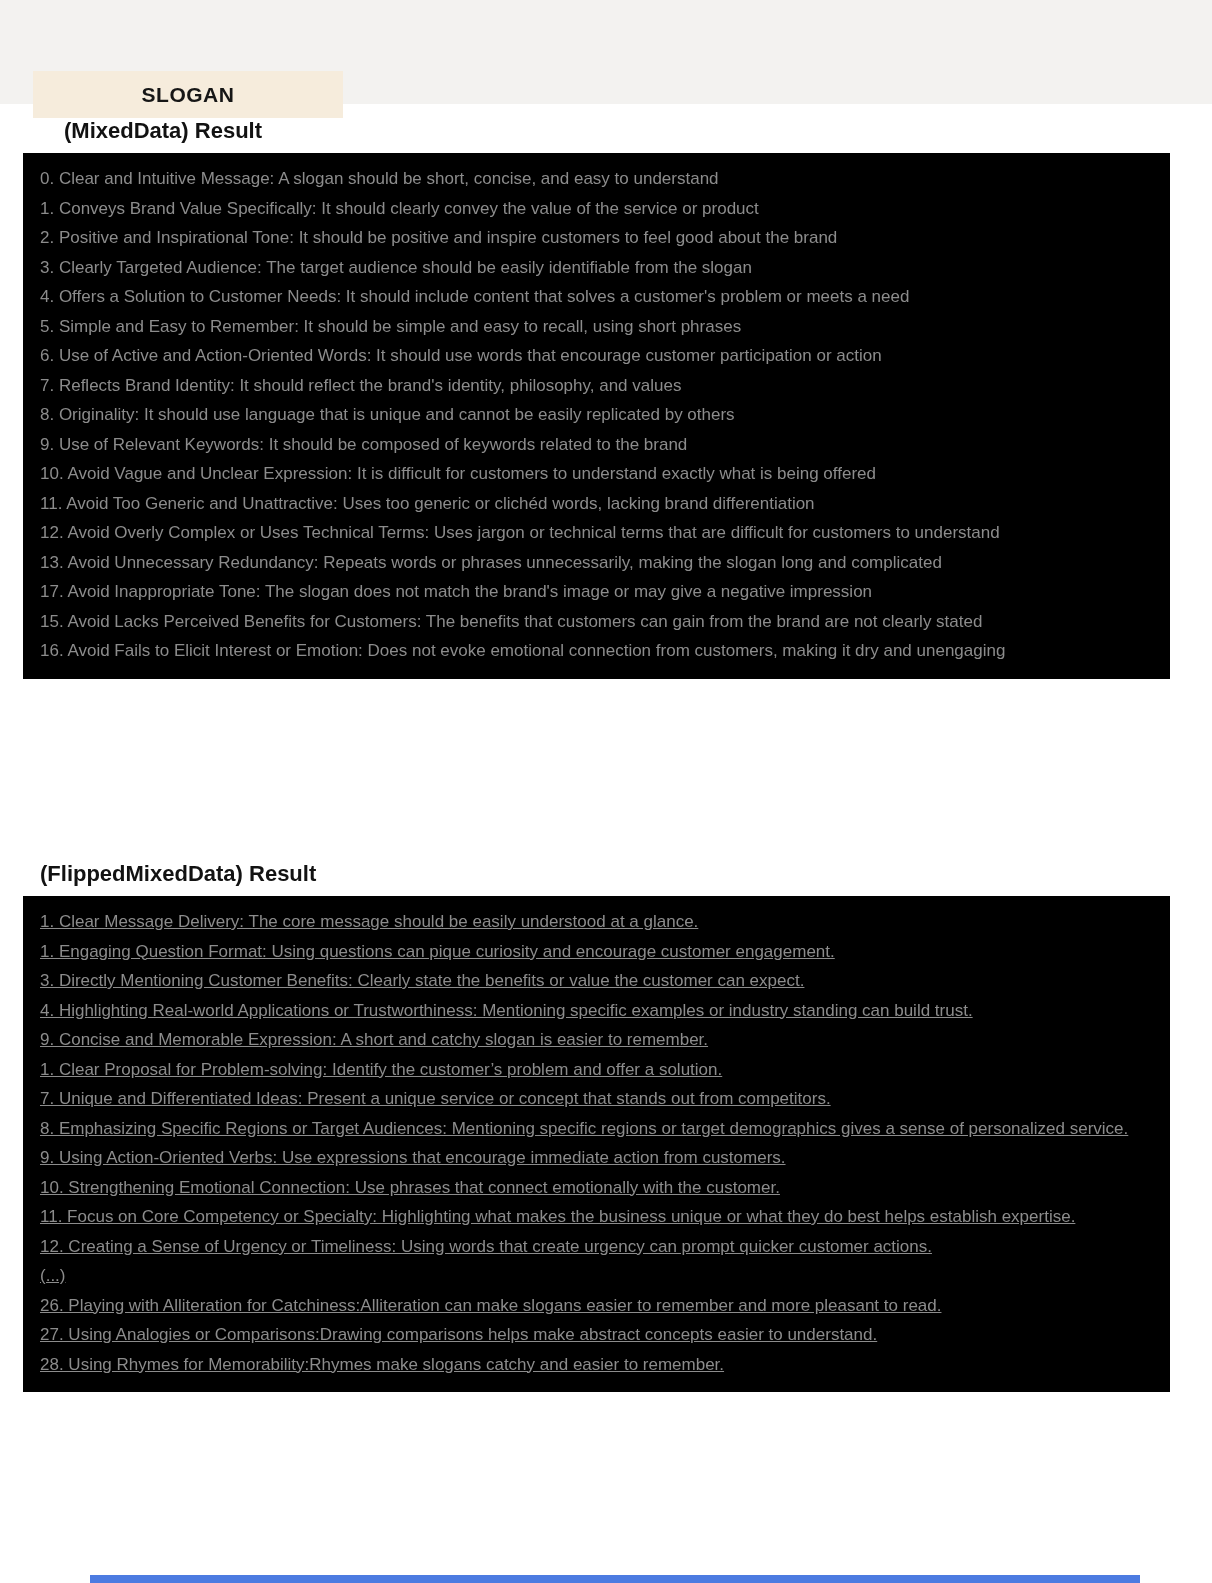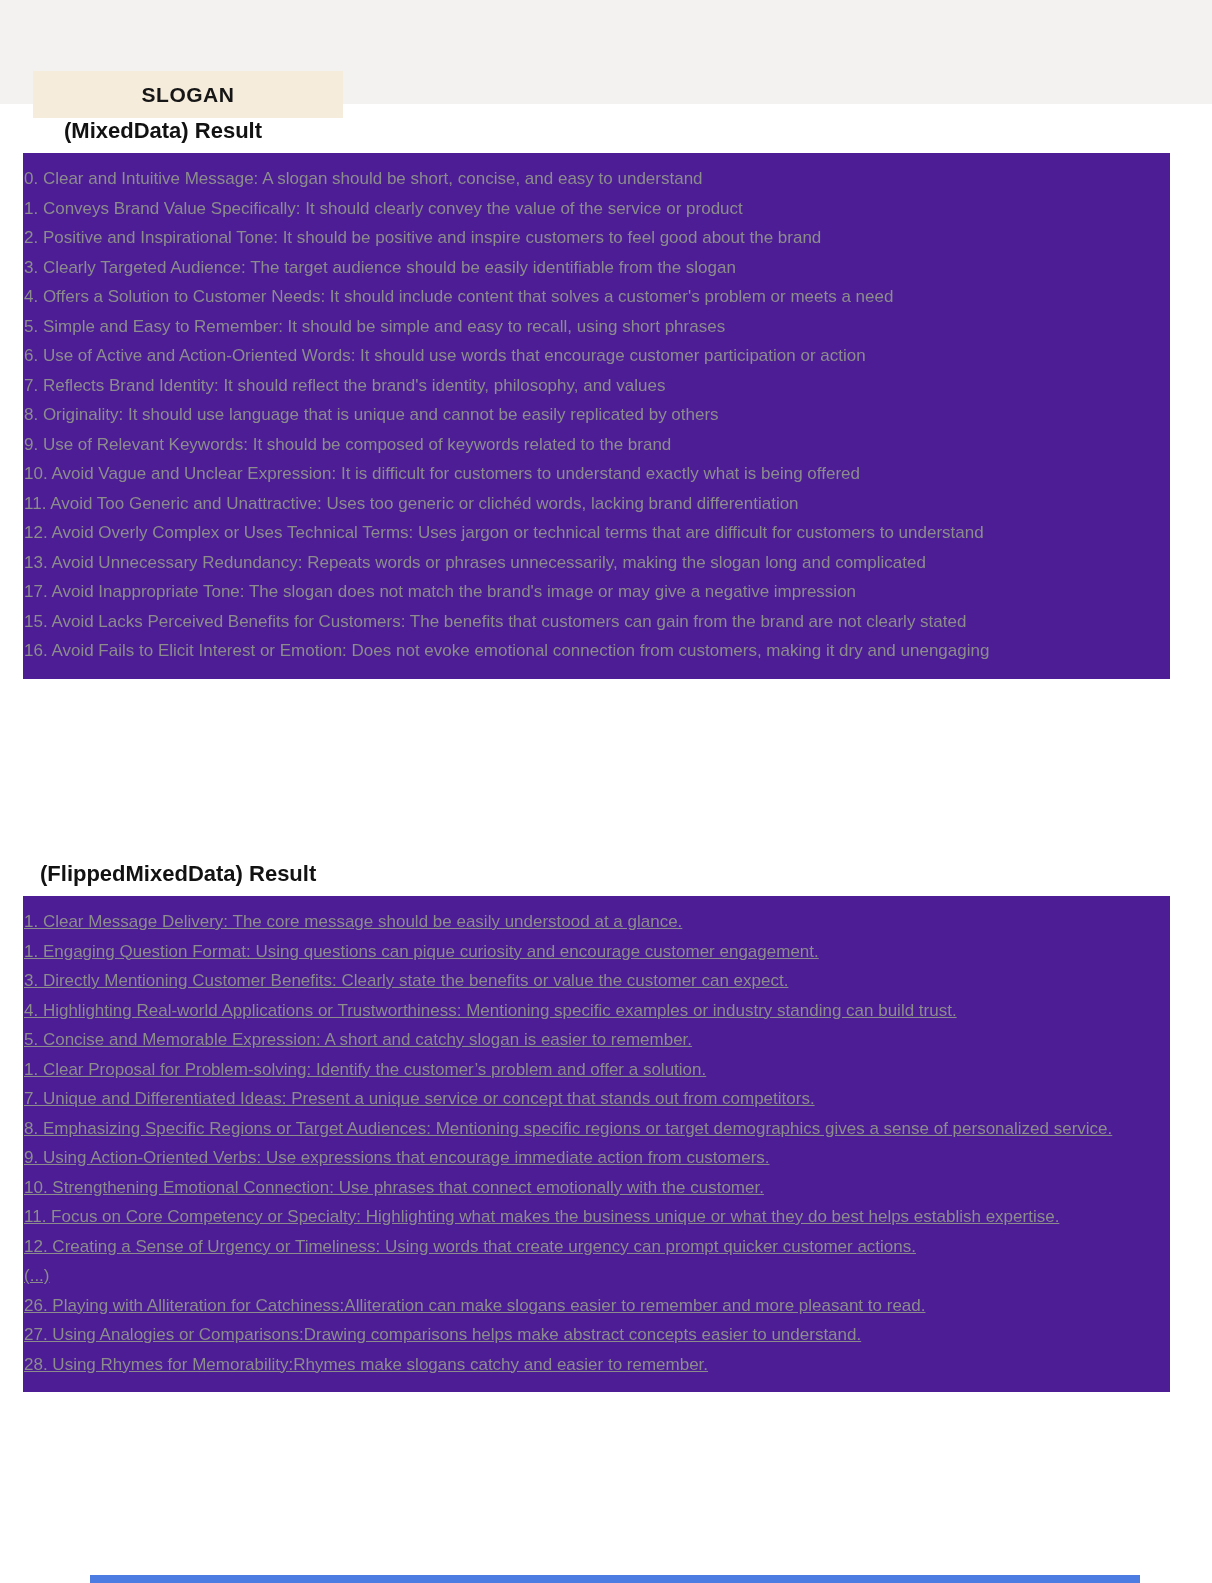--- a/index.html
+++ b/index.html
@@ -36,22 +36,22 @@
     font-size: 22px;
     font-weight: 700;
     color: #121212;
   }
   .h1 { top: 118px; margin-left: 24px; }
   .h2 { top: 861px; }
   .result-block {
     position: absolute;
     left: 23px;
     width: 1147px;
-    background: #4c1d95;
-    padding: 11px 15px 13px 1px;
+    background: #000000;
+    padding: 11px 15px 13px 17px;
     font-size: 17px;
     line-height: 29.5px;
     color: #8c8c8c;
   }
   .block-1 { top: 153px; }
   .block-2 { top: 896px; text-decoration: underline; }
   .list-item { white-space: normal; }
   .bottom-bar {
     position: absolute;
     left: 90px;
@@ -90,21 +90,21 @@
     <div class="list-item">15. Avoid Lacks Perceived Benefits for Customers: The benefits that customers can gain from the brand are not clearly stated</div>
     <div class="list-item">16. Avoid Fails to Elicit Interest or Emotion: Does not evoke emotional connection from customers, making it dry and unengaging</div>
   </div>
 
 <h2 class="section-heading h2">(FlippedMixedData) Result</h2>
 <div class="result-block block-2">
     <div class="list-item">1. Clear Message Delivery: The core message should be easily understood at a glance.</div>
     <div class="list-item">1. Engaging Question Format: Using questions can pique curiosity and encourage customer engagement.</div>
     <div class="list-item">3. Directly Mentioning Customer Benefits: Clearly state the benefits or value the customer can expect.</div>
     <div class="list-item">4. Highlighting Real-world Applications or Trustworthiness: Mentioning specific examples or industry standing can build trust.</div>
-    <div class="list-item">5. Concise and Memorable Expression: A short and catchy slogan is easier to remember.</div>
+    <div class="list-item">9. Concise and Memorable Expression: A short and catchy slogan is easier to remember.</div>
     <div class="list-item">1. Clear Proposal for Problem-solving: Identify the customer’s problem and offer a solution.</div>
     <div class="list-item">7. Unique and Differentiated Ideas: Present a unique service or concept that stands out from competitors.</div>
     <div class="list-item">8. Emphasizing Specific Regions or Target Audiences: Mentioning specific regions or target demographics gives a sense of personalized service.</div>
     <div class="list-item">9. Using Action-Oriented Verbs: Use expressions that encourage immediate action from customers.</div>
     <div class="list-item">10. Strengthening Emotional Connection: Use phrases that connect emotionally with the customer.</div>
     <div class="list-item">11. Focus on Core Competency or Specialty: Highlighting what makes the business unique or what they do best helps establish expertise.</div>
     <div class="list-item">12. Creating a Sense of Urgency or Timeliness: Using words that create urgency can prompt quicker customer actions.</div>
     <div class="list-item">(...)</div>
     <div class="list-item">26. Playing with Alliteration for Catchiness:Alliteration can make slogans easier to remember and more pleasant to read.</div>
     <div class="list-item">27. Using Analogies or Comparisons:Drawing comparisons helps make abstract concepts easier to understand.</div>

